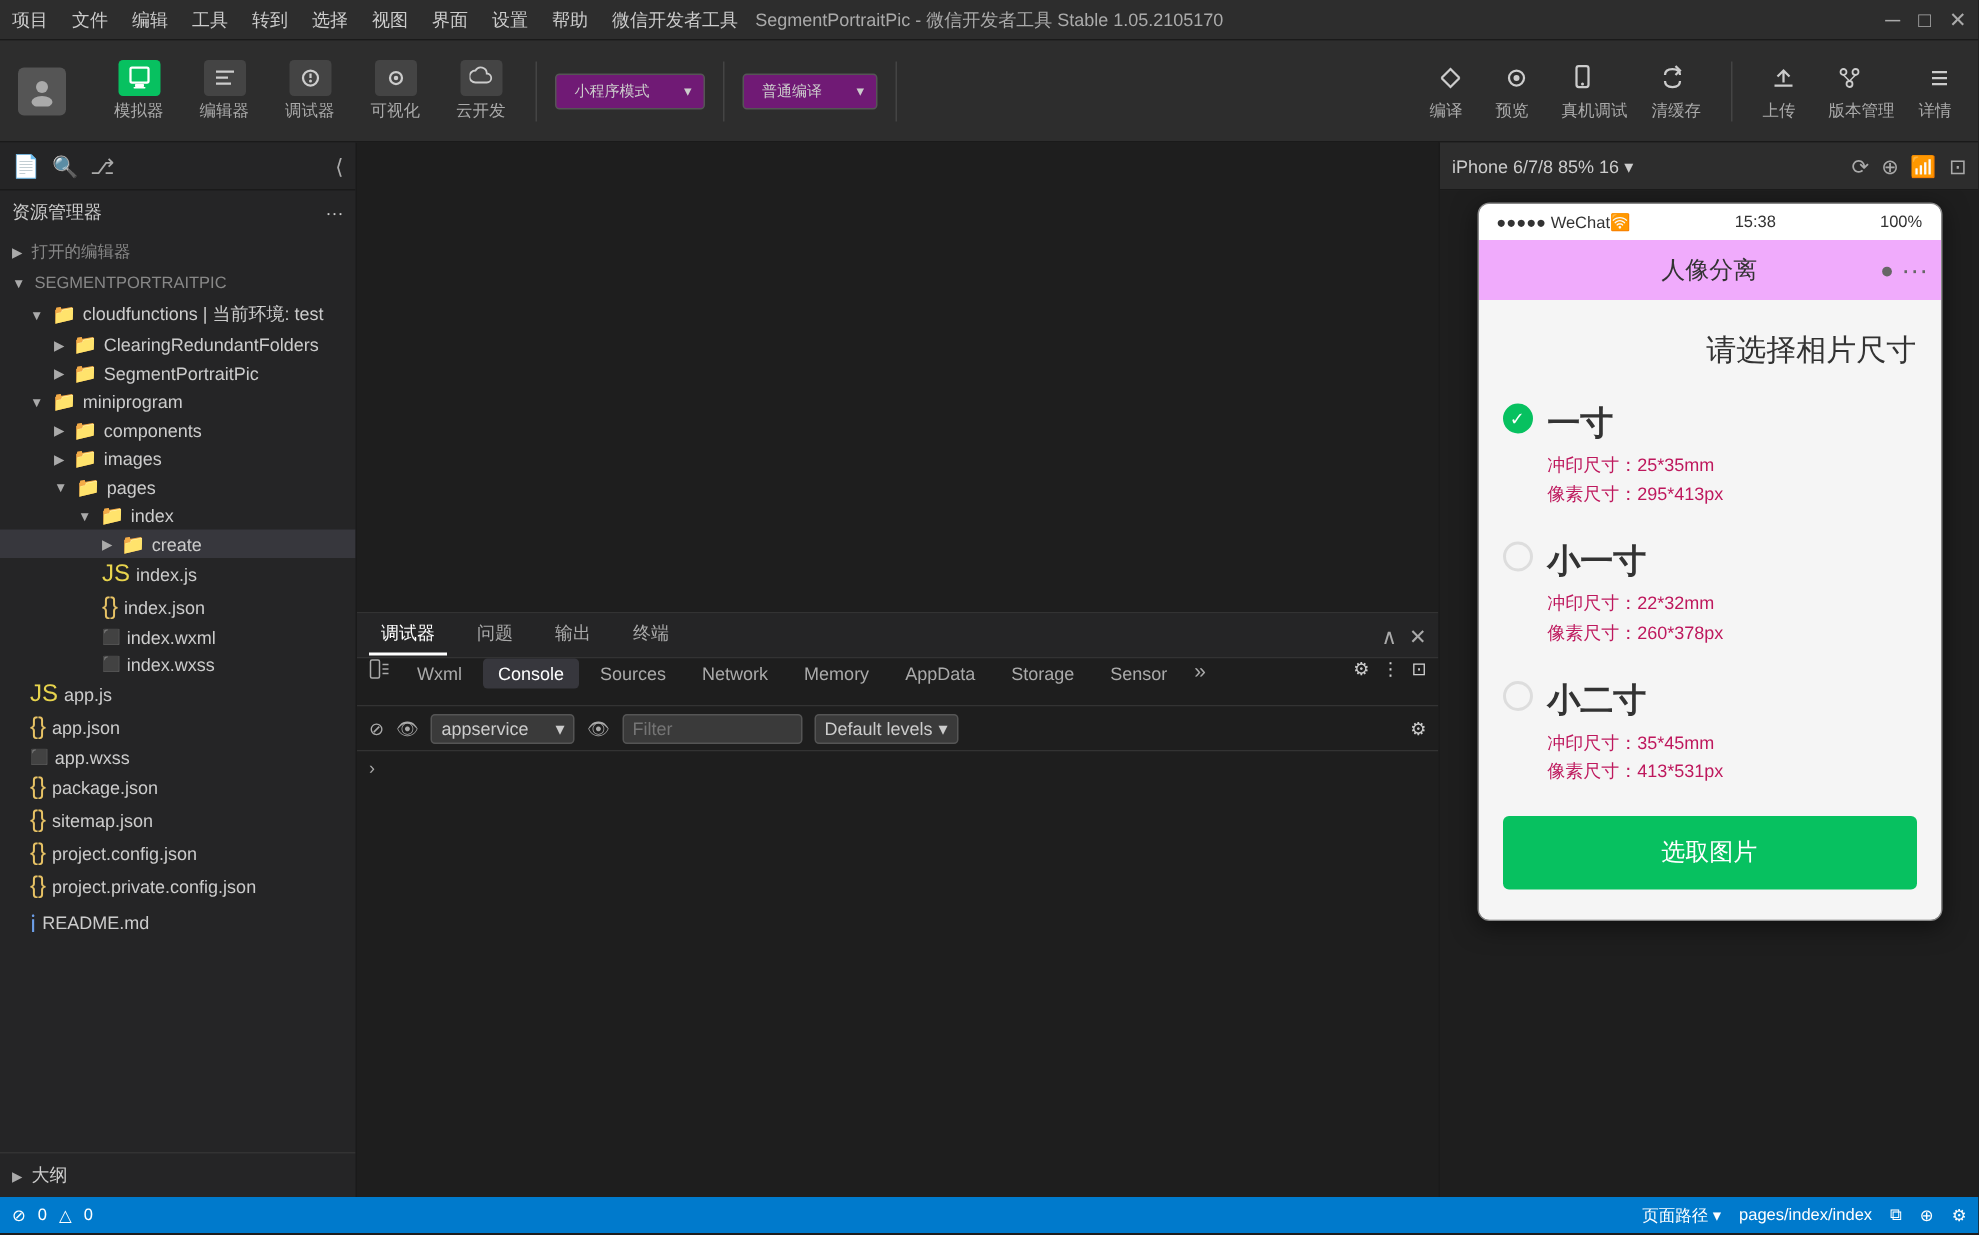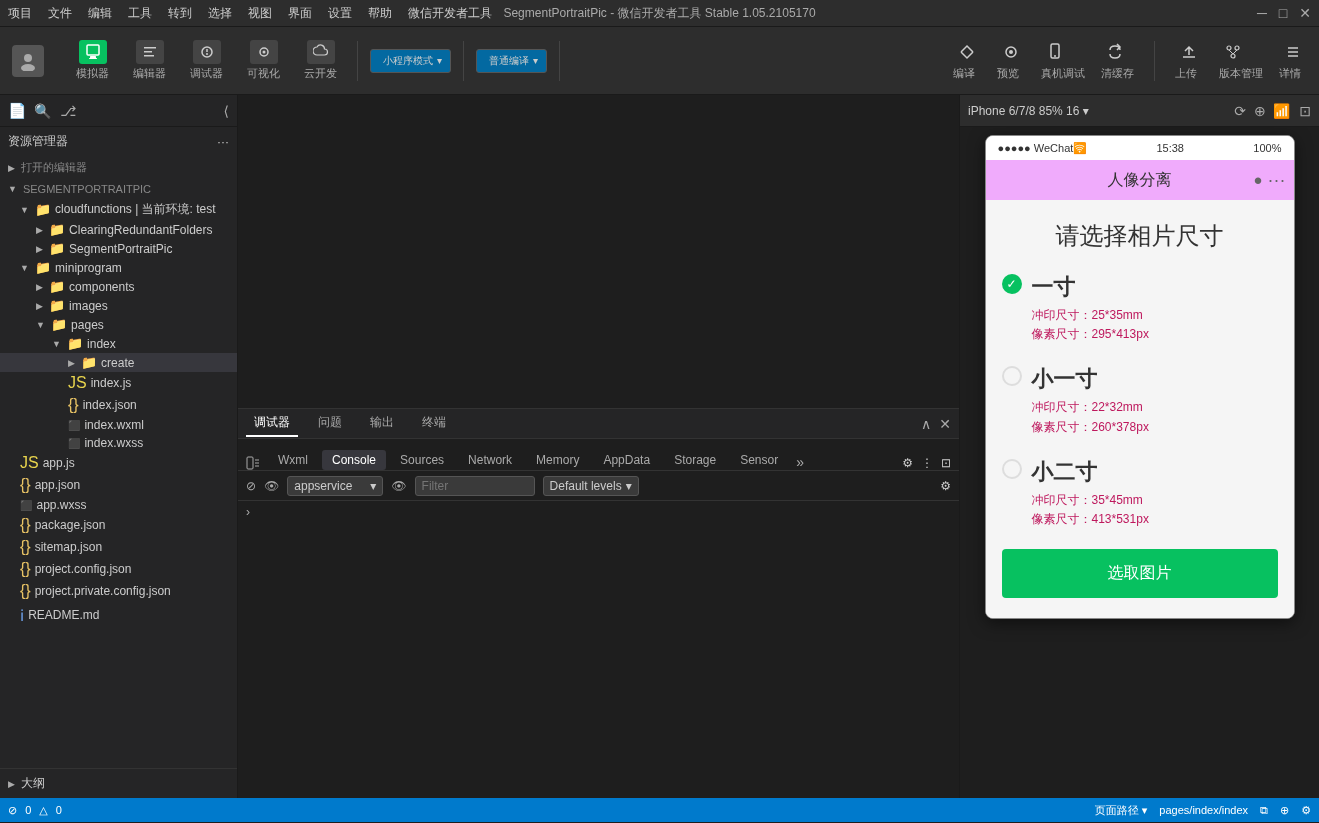--- a/index.html
+++ b/index.html
@@ -14,21 +14,21 @@
     .titlebar-controls span { cursor: pointer; color: #aaa; font-size: 14px; }
 
     
     .toolbar { height: 68px; background: #2d2d2d; display: flex; align-items: center; padding: 0 12px; gap: 8px; border-bottom: 1px solid #1a1a1a; }
     .toolbar-avatar { width: 32px; height: 32px; background: #555; border-radius: 4px; overflow: hidden; display: flex; align-items: center; justify-content: center; color: #fff; font-size: 16px; }
     .toolbar-btn { display: flex; flex-direction: column; align-items: center; gap: 2px; cursor: pointer; padding: 2px 8px; }
     .toolbar-btn-icon { width: 28px; height: 24px; background: #444; border-radius: 3px; display: flex; align-items: center; justify-content: center; font-size: 14px; color: #ccc; }
     .toolbar-btn-icon.active { background: #07c160; color: #fff; }
     .toolbar-btn-label { font-size: 11px; color: #aaa; }
     .toolbar-sep { width: 1px; height: 40px; background: #444; margin: 0 4px; }
-    .toolbar-dropdown { display: flex; align-items: center; gap: 0; background: #0369a1; border: 1px solid #555; border-radius: 3px; padding: 4px 8px; cursor: pointer; color: #ccc; font-size: 12px; }
+    .toolbar-dropdown { display: flex; align-items: center; gap: 19px; background: #701a75; border: 1px solid #555; border-radius: 3px; padding: 4px 8px; cursor: pointer; color: #ccc; font-size: 12px; }
     .toolbar-dropdown span { margin-left: 4px; font-size: 10px; }
     .toolbar-right { margin-left: auto; display: flex; gap: 16px; align-items: center; }
     .toolbar-right-btn { display: flex; flex-direction: column; align-items: flex-start; gap: 2px; cursor: pointer; }
     .toolbar-right-btn-icon { width: 28px; height: 24px; display: flex; align-items: center; justify-content: center; font-size: 16px; color: #ccc; }
     .toolbar-right-btn-label { font-size: 11px; color: #aaa; }
 
     
     .main { display: flex; height: calc(823px - 28px - 68px - 24px); }
 
     
@@ -59,21 +59,21 @@
     .editor-area { flex: 1; background: #1e1e1e; }
 
     
     .debug-panel { height: 390px; background: #1e1e1e; border-top: 1px solid #333; display: flex; flex-direction: column; }
     .debug-tabs { height: 30px; background: #252526; display: flex; align-items: center; padding: 0 8px; border-bottom: 1px solid #333; justify-content: space-between; }
     .debug-tabs-left { display: flex; gap: 12px; align-items: center; }
     .debug-tab { padding: 4px 8px; font-size: 12px; color: #aaa; cursor: pointer; border-bottom: 2px solid transparent; }
     .debug-tab.active { color: #fff; border-bottom: 2px solid #fff; }
     .debug-tabs-right { display: flex; gap: 8px; align-items: center; }
     .debug-tabs-right span { cursor: pointer; color: #aaa; font-size: 14px; }
-    .debug-subtabs { height: 32px; background: #1e1e1e; display: flex; align-items: flex-end; padding: 0 8px; gap: 4px; border-bottom: 1px solid #333; }
+    .debug-subtabs { height: 32px; background: #1e1e1e; display: flex; align-items: flex-start; padding: 0 8px; gap: 4px; border-bottom: 1px solid #333; }
     .debug-subtab { padding: 3px 10px; font-size: 12px; color: #aaa; cursor: pointer; border-radius: 3px; }
     .debug-subtab.active { background: #37373d; color: #fff; }
     .debug-subtab-more { color: #aaa; font-size: 14px; cursor: pointer; margin-left: 4px; }
     .debug-subtabs-right { margin-left: auto; display: flex; gap: 8px; align-items: center; }
     .debug-filter-row { height: 30px; background: #1e1e1e; display: flex; align-items: center; padding: 0 8px; gap: 8px; border-bottom: 1px solid #333; }
     .debug-filter-row input { background: #3a3a3a; border: 1px solid #555; border-radius: 3px; padding: 2px 6px; color: #ccc; font-size: 12px; width: 120px; outline: none; }
     .debug-content { flex: 1; background: #1e1e1e; padding: 4px 8px; overflow-y: auto; }
     .debug-arrow { color: #aaa; font-size: 12px; cursor: pointer; }
 
     
@@ -81,21 +81,21 @@
     .preview-toolbar { height: 32px; background: #2d2d2d; display: flex; align-items: center; padding: 0 8px; gap: 8px; border-bottom: 1px solid #1a1a1a; }
     .preview-toolbar-dropdown { display: flex; align-items: center; gap: 4px; background: transparent; color: #ccc; font-size: 12px; cursor: pointer; }
     .preview-device { flex: 1; display: flex; justify-content: center; align-items: flex-start; padding-top: 8px; overflow: hidden; }
     .phone-frame { width: 310px; background: #fff; border: 1px solid #888; border-radius: 8px; overflow: hidden; box-shadow: 0 4px 16px rgba(0,0,0,0.5); }
     .phone-status { height: 24px; background: #fff; display: flex; align-items: center; justify-content: space-between; padding: 0 12px; font-size: 11px; color: #333; }
     .phone-wechat-bar { height: 40px; background: #f0abfc; display: flex; align-items: center; justify-content: center; position: relative; }
     .phone-wechat-bar .title { font-size: 16px; color: #333; }
     .phone-wechat-bar .more { position: absolute; right: 8px; color: #666; font-size: 18px; cursor: pointer; }
     .phone-wechat-bar .record { position: absolute; right: 32px; color: #666; font-size: 14px; }
     .phone-body { background: #f5f5f5; padding: 20px 16px; }
-    .phone-select-title { font-size: 24px; color: #333; text-align: center; margin-bottom: 20px; font-weight: 500; }
+    .phone-select-title { font-size: 20px; color: #333; text-align: right; margin-bottom: 20px; font-weight: 500; }
     .phone-option { display: flex; align-items: flex-start; gap: 10px; margin-bottom: 20px; }
     .phone-radio { width: 20px; height: 20px; border-radius: 50%; border: 2px solid #ddd; flex-shrink: 0; margin-top: 2px; display: flex; align-items: center; justify-content: center; }
     .phone-radio.checked { background: #07c160; border-color: #07c160; }
     .phone-radio.checked::after { content: '✓'; color: #fff; font-size: 12px; }
     .phone-option-text h4 { font-size: 22px; color: #333; margin-bottom: 4px; }
     .phone-option-text p { font-size: 12px; color: #be185d; line-height: 1.6; }
     .phone-btn { background: #07c160; color: #fff; text-align: center; padding: 14px; font-size: 16px; border-radius: 4px; margin-top: 20px; cursor: pointer; }
 
     
     .statusbar { height: 24px; background: #007acc; display: flex; align-items: center; justify-content: space-between; padding: 0 8px; font-size: 11px; color: #fff; }

